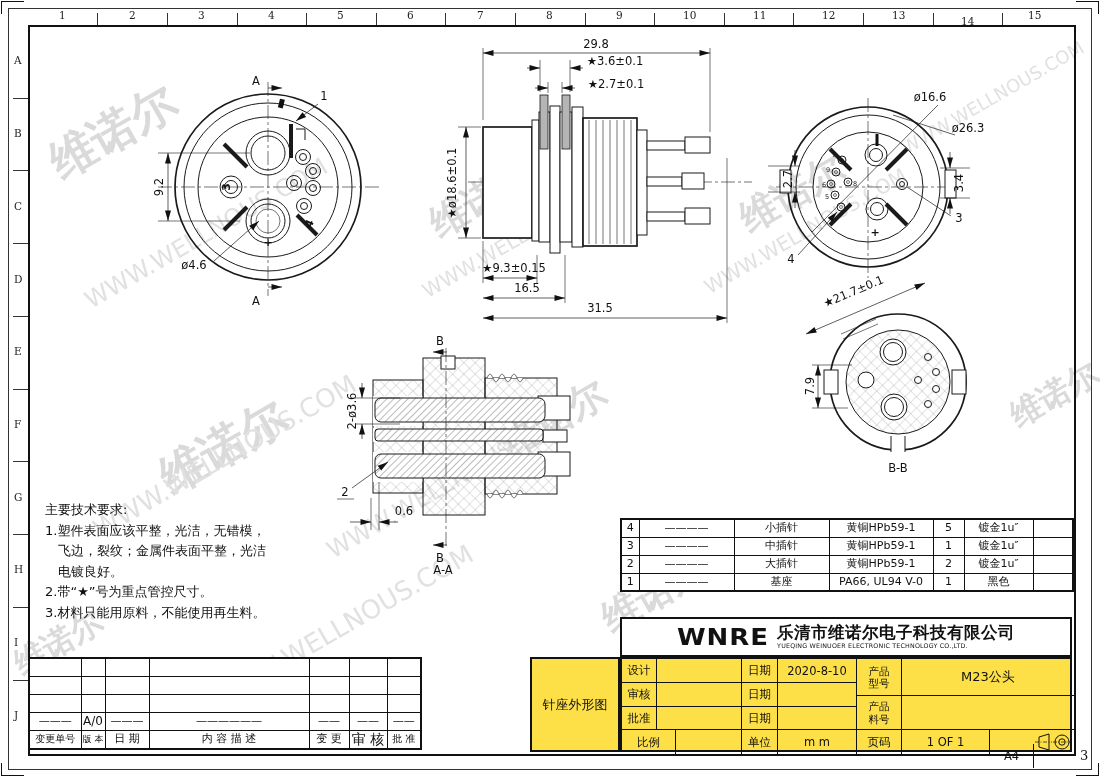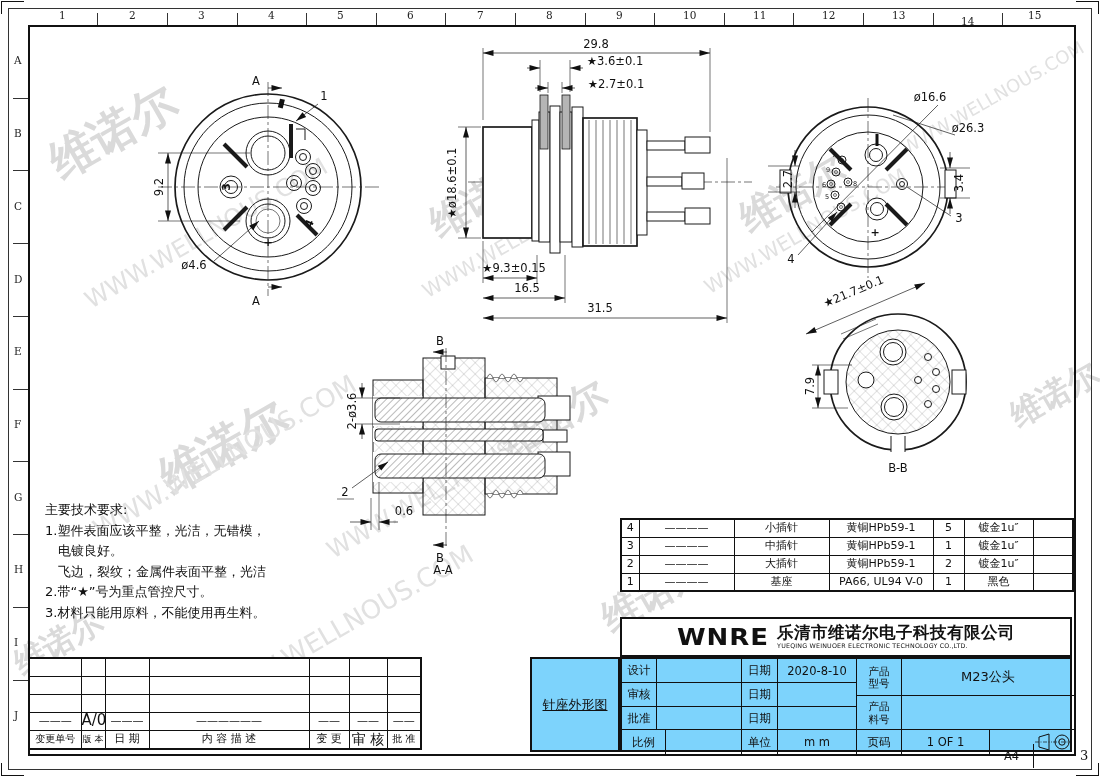--- a/index.html
+++ b/index.html
@@ -22,21 +22,21 @@
   .w{fill:#fff;}
   .bar{stroke:#1a1a1a;stroke-width:4;}
   .cl{stroke:#1a1a1a;stroke-width:.6;stroke-dasharray:14 3 3 3;fill:none;}
   .dim{stroke:#1a1a1a;stroke-width:.7;fill:none;}
   .dtx{font:11.5px "DejaVu Sans",sans-serif;fill:#111;text-anchor:middle;}
   .mark{font:bold 11px "DejaVu Sans",sans-serif;fill:#111;text-anchor:middle;}
   .pnum{font:6.5px "DejaVu Sans",sans-serif;fill:#111;text-anchor:middle;}
   
   .t{border-collapse:collapse;position:absolute;z-index:2;background:#fff;table-layout:fixed;border:2px solid #111;}
   .t td{border:1px solid #111;font-size:11px;text-align:center;padding:0;line-height:1.05;color:#111;overflow:hidden;white-space:nowrap;}
-  .cellbox{position:absolute;z-index:2;background:#7dd3fc;border:2px solid #111;box-sizing:border-box;text-decoration:underline;}
+  .cellbox{position:absolute;z-index:2;background:#fde047;border:2px solid #111;box-sizing:border-box;}
   .tb-cell{position:absolute;border-right:1px solid #111;border-bottom:1px solid #111;box-sizing:border-box;
            display:flex;align-items:center;justify-content:center;font-size:11.5px;text-align:center;}
   
   #techreq{position:absolute;left:45px;top:500px;width:290px;z-index:1;font-size:13px;line-height:20.5px;color:#111;}
   #techreq .cont{margin-left:13px;}
   #logoRow{position:absolute;left:620px;top:617px;width:452px;height:40px;z-index:2;background:#fff;border:2px solid #111;
            box-sizing:border-box;display:flex;align-items:center;justify-content:center;gap:8px;}
   .logo-mark{font-weight:900;font-size:26px;letter-spacing:1px;transform:scaleY(.9);}
   .co-names{display:flex;flex-direction:column;align-items:flex-start;line-height:1;}
   .co-cn{font-size:16.5px;font-weight:bold;letter-spacing:.5px;}
@@ -400,22 +400,22 @@
       <text class="dtx" x="345" y="496">2</text>
       <line class="s sthin" x1="337" y1="499" x2="354" y2="499"></line>
       <line class="dim" x1="352" y1="488" x2="388" y2="462" marker-end="url(#ar)"></line>
       <text class="dtx" x="443" y="574" font-size="13">A-A</text>
     </g>
   </svg>
 
   <div id="techreq">
     <div>主要技术要求:</div>
     <div>1.塑件表面应该平整，光洁，无错模，</div>
+    <div class="cont">飞边，裂纹；金属件表面平整，光洁</div>
     <div class="cont">电镀良好。</div>
-    <div class="cont">飞边，裂纹；金属件表面平整，光洁</div>
     <div>2.带“★”号为重点管控尺寸。</div>
     <div>3.材料只能用原料，不能使用再生料。</div>
   </div>
 
   <table class="t" id="bom" style="left:620px;top:518px;width:452px;">
     <colgroup>
       <col style="width:18px">
         <col style="width:95px">
         <col style="width:95px">
         <col style="width:104px">
@@ -504,21 +504,21 @@
           <td></td>
           <td></td>
           <td></td>
           <td></td>
           <td></td>
           <td></td>
           <td></td>
         </tr>
     <tr style="height:18px">
       <td>———</td>
-          <td style="font-size:15px">A/0</td>
+          <td style="font-size:12px">A/0</td>
           <td>———</td>
       <td>——————</td>
           <td>——</td>
           <td>——</td>
           <td>——</td>
     </tr>
     <tr style="height:19px">
       <td style="font-size:10px">变更单号</td>
           <td style="font-size:9px">版 本</td>
       <td>日 期</td>
@@ -542,21 +542,21 @@
     <div class="tb-cell" style="left:120px;top:0;width:36px;height:24px;">日期</div>
     <div class="tb-cell" style="left:156px;top:0;width:79px;height:24px;">2020-8-10</div>
     <div class="tb-cell" style="left:0;top:24px;width:35px;height:24px;">审核</div>
     <div class="tb-cell" style="left:35px;top:24px;width:85px;height:24px;"></div>
     <div class="tb-cell" style="left:120px;top:24px;width:36px;height:24px;">日期</div>
     <div class="tb-cell" style="left:156px;top:24px;width:79px;height:24px;"></div>
     <div class="tb-cell" style="left:0;top:48px;width:35px;height:23px;">批准</div>
     <div class="tb-cell" style="left:35px;top:48px;width:85px;height:23px;"></div>
     <div class="tb-cell" style="left:120px;top:48px;width:36px;height:23px;">日期</div>
     <div class="tb-cell" style="left:156px;top:48px;width:79px;height:23px;"></div>
-    <div class="tb-cell" style="left:0;top:71px;width:44px;height:24px;border-bottom:none;">比例</div>
+    <div class="tb-cell" style="left:0;top:71px;width:54px;height:24px;border-bottom:none;">比例</div>
     <div class="tb-cell" style="left:35px;top:71px;width:85px;height:24px;border-bottom:none;"></div>
     <div class="tb-cell" style="left:120px;top:71px;width:36px;height:24px;border-bottom:none;">单位</div>
     <div class="tb-cell" style="left:156px;top:71px;width:79px;height:24px;border-bottom:none;">m m</div>
     <div class="tb-cell" style="left:235px;top:0;width:45px;height:37px;font-size:10.5px;line-height:1.15;padding:0 8px;">产品型号</div>
     <div class="tb-cell" style="left:280px;top:0;width:172px;height:37px;border-right:none;font-size:13px;">M23公头</div>
     <div class="tb-cell" style="left:235px;top:37px;width:45px;height:34px;font-size:10.5px;line-height:1.15;padding:0 8px;">产品料号</div>
     <div class="tb-cell" style="left:280px;top:37px;width:172px;height:34px;border-right:none;"></div>
     <div class="tb-cell" style="left:235px;top:71px;width:45px;height:24px;border-bottom:none;">页码</div>
     <div class="tb-cell" style="left:280px;top:71px;width:88px;height:24px;border-bottom:none;">1 OF 1</div>
     <div class="tb-cell" style="left:368px;top:85px;width:44px;height:24px;border-bottom:none;">A4</div>

